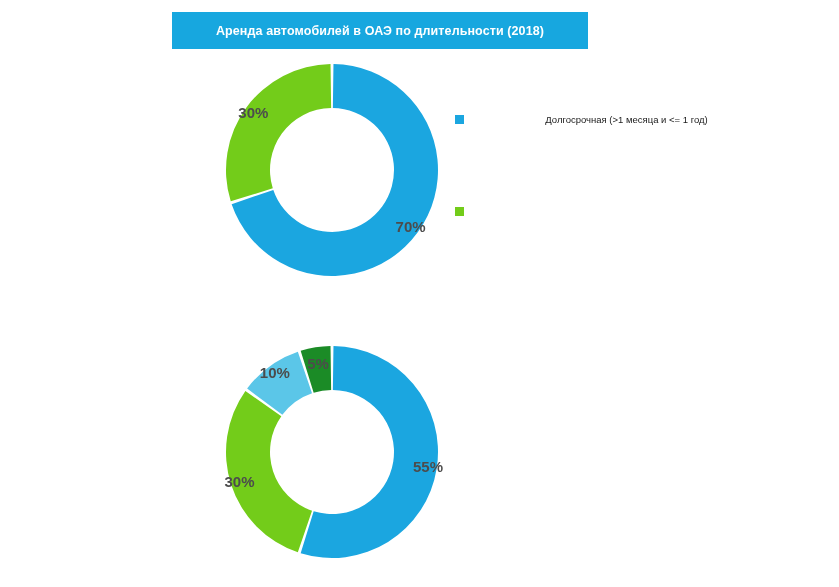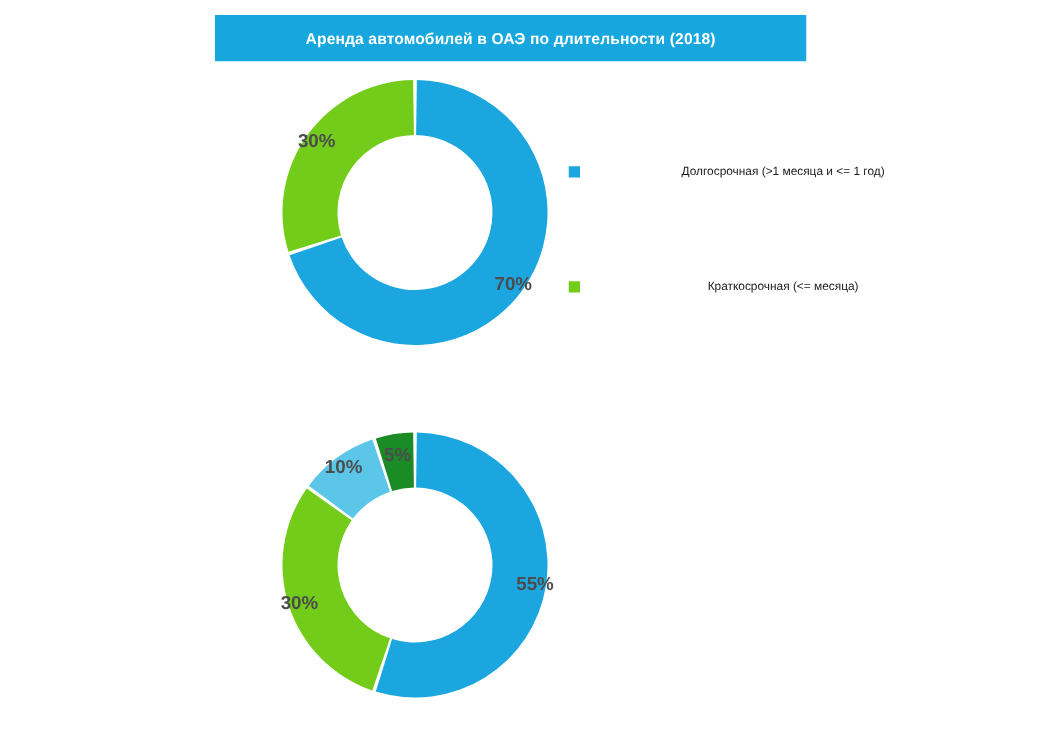--- a/index.html
+++ b/index.html
@@ -18,21 +18,21 @@
     position: absolute;
     left: 0;
     width: 839px;
   }
   #panel-1 { top: 0; height: 290px; }
   #panel-2 { top: 282px; height: 305px; }
 
   .banner {
     position: absolute;
     left: 172px;
-    width: 473px;
+    width: 416px;
     height: 37px;
     background: #17A7DF;
     display: flex;
     align-items: center;
     justify-content: center;
     box-sizing: border-box;
   }
   #panel-1 .banner { top: 12px; }
   #panel-2 .banner { top: 12px; }
   .banner-title {
@@ -65,21 +65,20 @@
   }
 
   .legend {
     position: absolute;
     box-sizing: border-box;
   }
   #legend-1 {
     left: 455px;
     top: 108px;
     width: 380px;
-    margin-top: 18px;
   }
   .legend-row {
     display: flex;
     align-items: center;
     height: 22px;
   }
   #legend-1 .legend-row { margin-bottom: 70px; }
   .legend-swatch {
     width: 9px;
     height: 9px;
@@ -114,21 +113,20 @@
       </svg>
   </div>
 
   <div class="legend" id="legend-1">
     <div class="legend-row">
       <span class="legend-swatch" id="sw-1-0" style="background: rgb(27, 166, 224);"></span>
       <span class="legend-text">Долгосрочная (&gt;1 месяца и &lt;= 1 год)</span>
     </div>
     <div class="legend-row">
       <span class="legend-swatch" id="sw-1-1" style="background: rgb(115, 204, 26);"></span>
-      <span class="legend-text">Краткосрочная (&lt;= месяца)</span>
     </div>
   </div>
 </div>
 
 <div class="panel" id="panel-2">
 
 
   <div class="chart-area">
     <svg class="donut-svg" id="donut-2" width="240" height="238" viewBox="0 0 240 238">
         <path d="M 121.4799911159494 12.010332455013753 A 106 106 0 1 1 88.65494669533103 219.2595063849684 L 101.6661008972691 177.2272584515853 A 62 62 0 1 0 120.86565518102701 56.00604351142314 Z" fill="#1BA6E0"></path>

